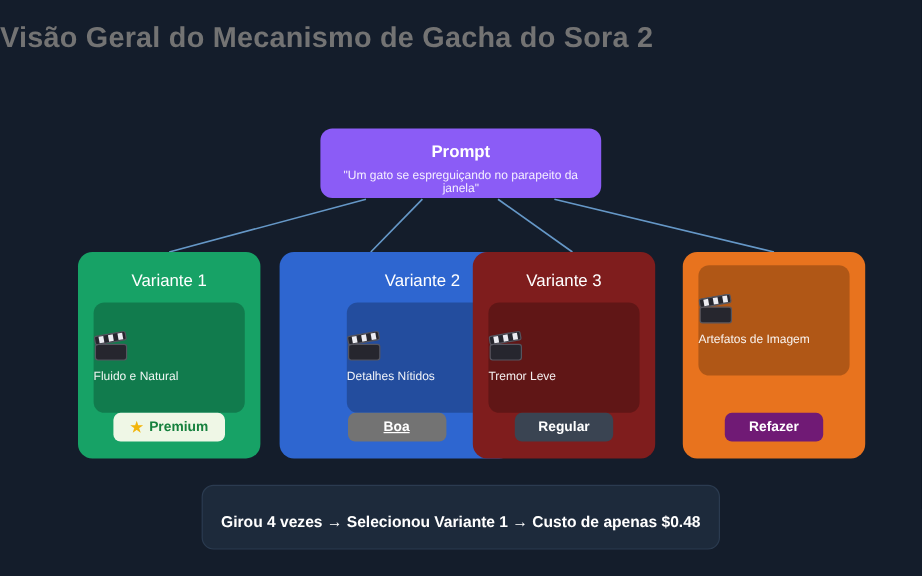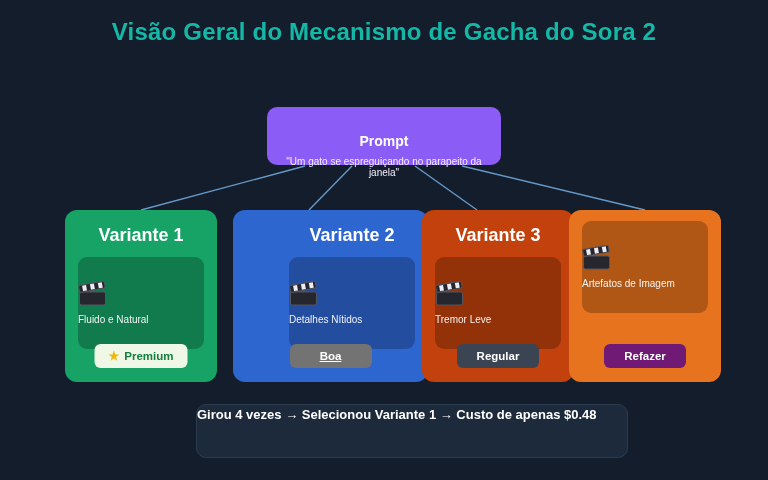--- a/index.html
+++ b/index.html
@@ -3,62 +3,62 @@
 <meta charset="utf-8">
 <style>
   html,body { margin:0; padding:0; background:#0e1624; }
   .canvas {
     position:relative; width:768px; height:480px;
     background:#141d2b; overflow:hidden;
     font-family:"Liberation Sans", sans-serif;
   }
   .title {
     position:absolute; top:18px; left:0; width:100%;
-    text-align:center; color:#14b8a6; font-size:24px; font-weight:700;
+    color:#737373; font-size:24px; font-weight:700;
     letter-spacing:0.2px;
   }
   .subtitle {
     position:absolute; top:59px; left:0; width:100%;
     text-align:center; color:#8db3d6; font-size:15px;
   }
   .prompt-box {
     position:absolute; left:267px; top:107px; width:234px; height:58px;
-    border-radius:10px; text-align:center; box-sizing:border-box; padding-top:26px;
+    border-radius:10px; text-align:center; box-sizing:border-box; padding-top:11px;
     background:#8b5cf6;
   }
   .prompt-label { color:#ffffff; font-size:14px; font-weight:700; }
   .prompt-quote { margin-top:7px; color:#f4eeff; font-size:10px; padding:0 6px; }
   .connectors { position:absolute; left:0; top:164px; width:768px; height:48px; }
   .connectors line { stroke:#6fa6d9; stroke-width:1.4; opacity:0.9; }
   .card {
     position:absolute; top:210px; width:152px; height:172px;
     border-radius:12px;
   }
   .card-title {
     text-align:center; margin-top:15px; color:#ffffff;
-    font-size:18px; font-weight:700;
+    font-size:14px; font-weight:400;
   }
   .card-inner {
     margin:11px 13px 0; height:92px; background:rgba(0,0,0,0.24);
     border-radius:9px; display:flex; flex-direction:column;
     align-items:flex-start; justify-content:center; gap:7px;
   }
   .card-inner .quality { color:rgba(255,255,255,0.93); font-size:10px; }
   .clapper { display:inline-flex; }
   .badge {
     position:absolute; bottom:14px; left:50%; transform:translateX(-50%);
     height:24px; min-width:82px; padding:0 14px; border-radius:6px;
     display:inline-flex; align-items:center; justify-content:center; gap:5px;
     font-size:11.5px; font-weight:700; white-space:nowrap; box-sizing:border-box;
   }
   .star { color:#f2b50a; font-size:12px; line-height:1; }
   .summary {
     position:absolute; left:50%; transform:translateX(-50%); top:404px;
     width:432px; height:54px; background:#1d2a3b; border:1px solid #2b3b50;
-    border-radius:10px; box-sizing:border-box; padding-top:2px;margin-left:28px;
+    border-radius:10px; text-align:center; box-sizing:border-box; padding-top:22px;
   }
   .summary-line1 { color:#ffffff; font-size:13px; font-weight:600; }
   .summary-line2 { margin-top:5px; color:#7e96b4; font-size:11px; }
 </style>
 </head>
 <body>
 
 <div class="canvas">
 
   <div class="title">Visão Geral do Mecanismo de Gacha do Sora 2</div>
@@ -111,21 +111,21 @@
           </g>
         </svg>
       </span>
       <span class="quality">Detalhes Nítidos</span>
     </div>
     <div class="badge" style="background-color: #737373; color: rgb(255, 255, 255); text-decoration: underline;">
       <span>Boa</span>
     </div>
   </div>
 
-  <div class="card" style="left: 422px; background-color: #c2410c;">
+  <div class="card" style="left: 394px; background-color: #7f1d1d;">
     <div class="card-title">Variante 3</div>
     <div class="card-inner">
       <span class="clapper">
         <svg width="30" height="26" viewBox="0 0 30 26">
           <rect x="1.5" y="11" width="26" height="13" rx="2" fill="#26262e" stroke="#55555f"></rect>
           <g transform="rotate(-10 4 10)">
             <rect x="1.5" y="4" width="26" height="7" rx="1.5" fill="#26262e" stroke="#55555f"></rect>
             <rect x="5" y="4.8" width="4" height="5.5" fill="#ececf2"></rect>
             <rect x="13" y="4.8" width="4" height="5.5" fill="#ececf2"></rect>
             <rect x="21" y="4.8" width="4" height="5.5" fill="#ececf2"></rect>

